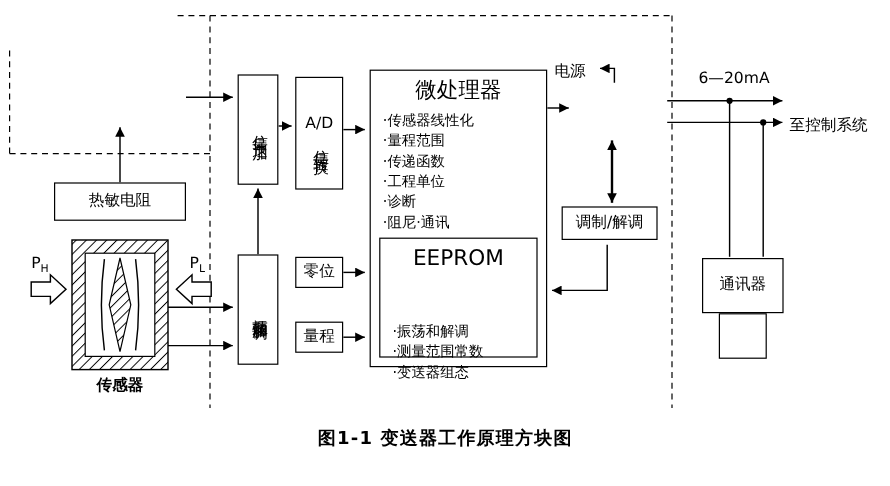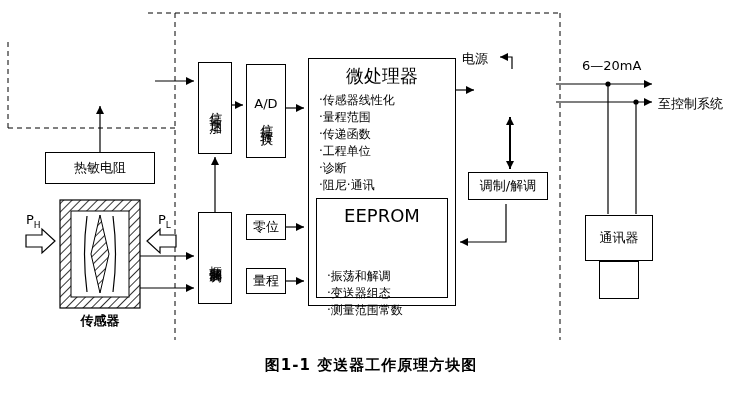--- a/index.html
+++ b/index.html
@@ -130,22 +130,22 @@
       <div class="item">·工程单位</div>
       <div class="item">·诊断</div>
       <div class="item">·阻尼·通讯</div>
     </div>
   </div>
 
   <div class="box eeprom-box" style="left:316px; top:198px; width:132px; height:100px;">
     <div class="box-title">EEPROM</div>
     <div class="item-list">
       <div class="item">·振荡和解调</div>
+      <div class="item">·测量范围常数</div>
       <div class="item">·变送器组态</div>
-      <div class="item">·测量范围常数</div>
     </div>
   </div>
 
   <div class="lbl" style="left:462px; top:50px;">电源</div>
 
 
   <div class="box" style="left:468px; top:172px; width:80px; height:28px;">
     <span>调制/解调</span>
   </div>
 

